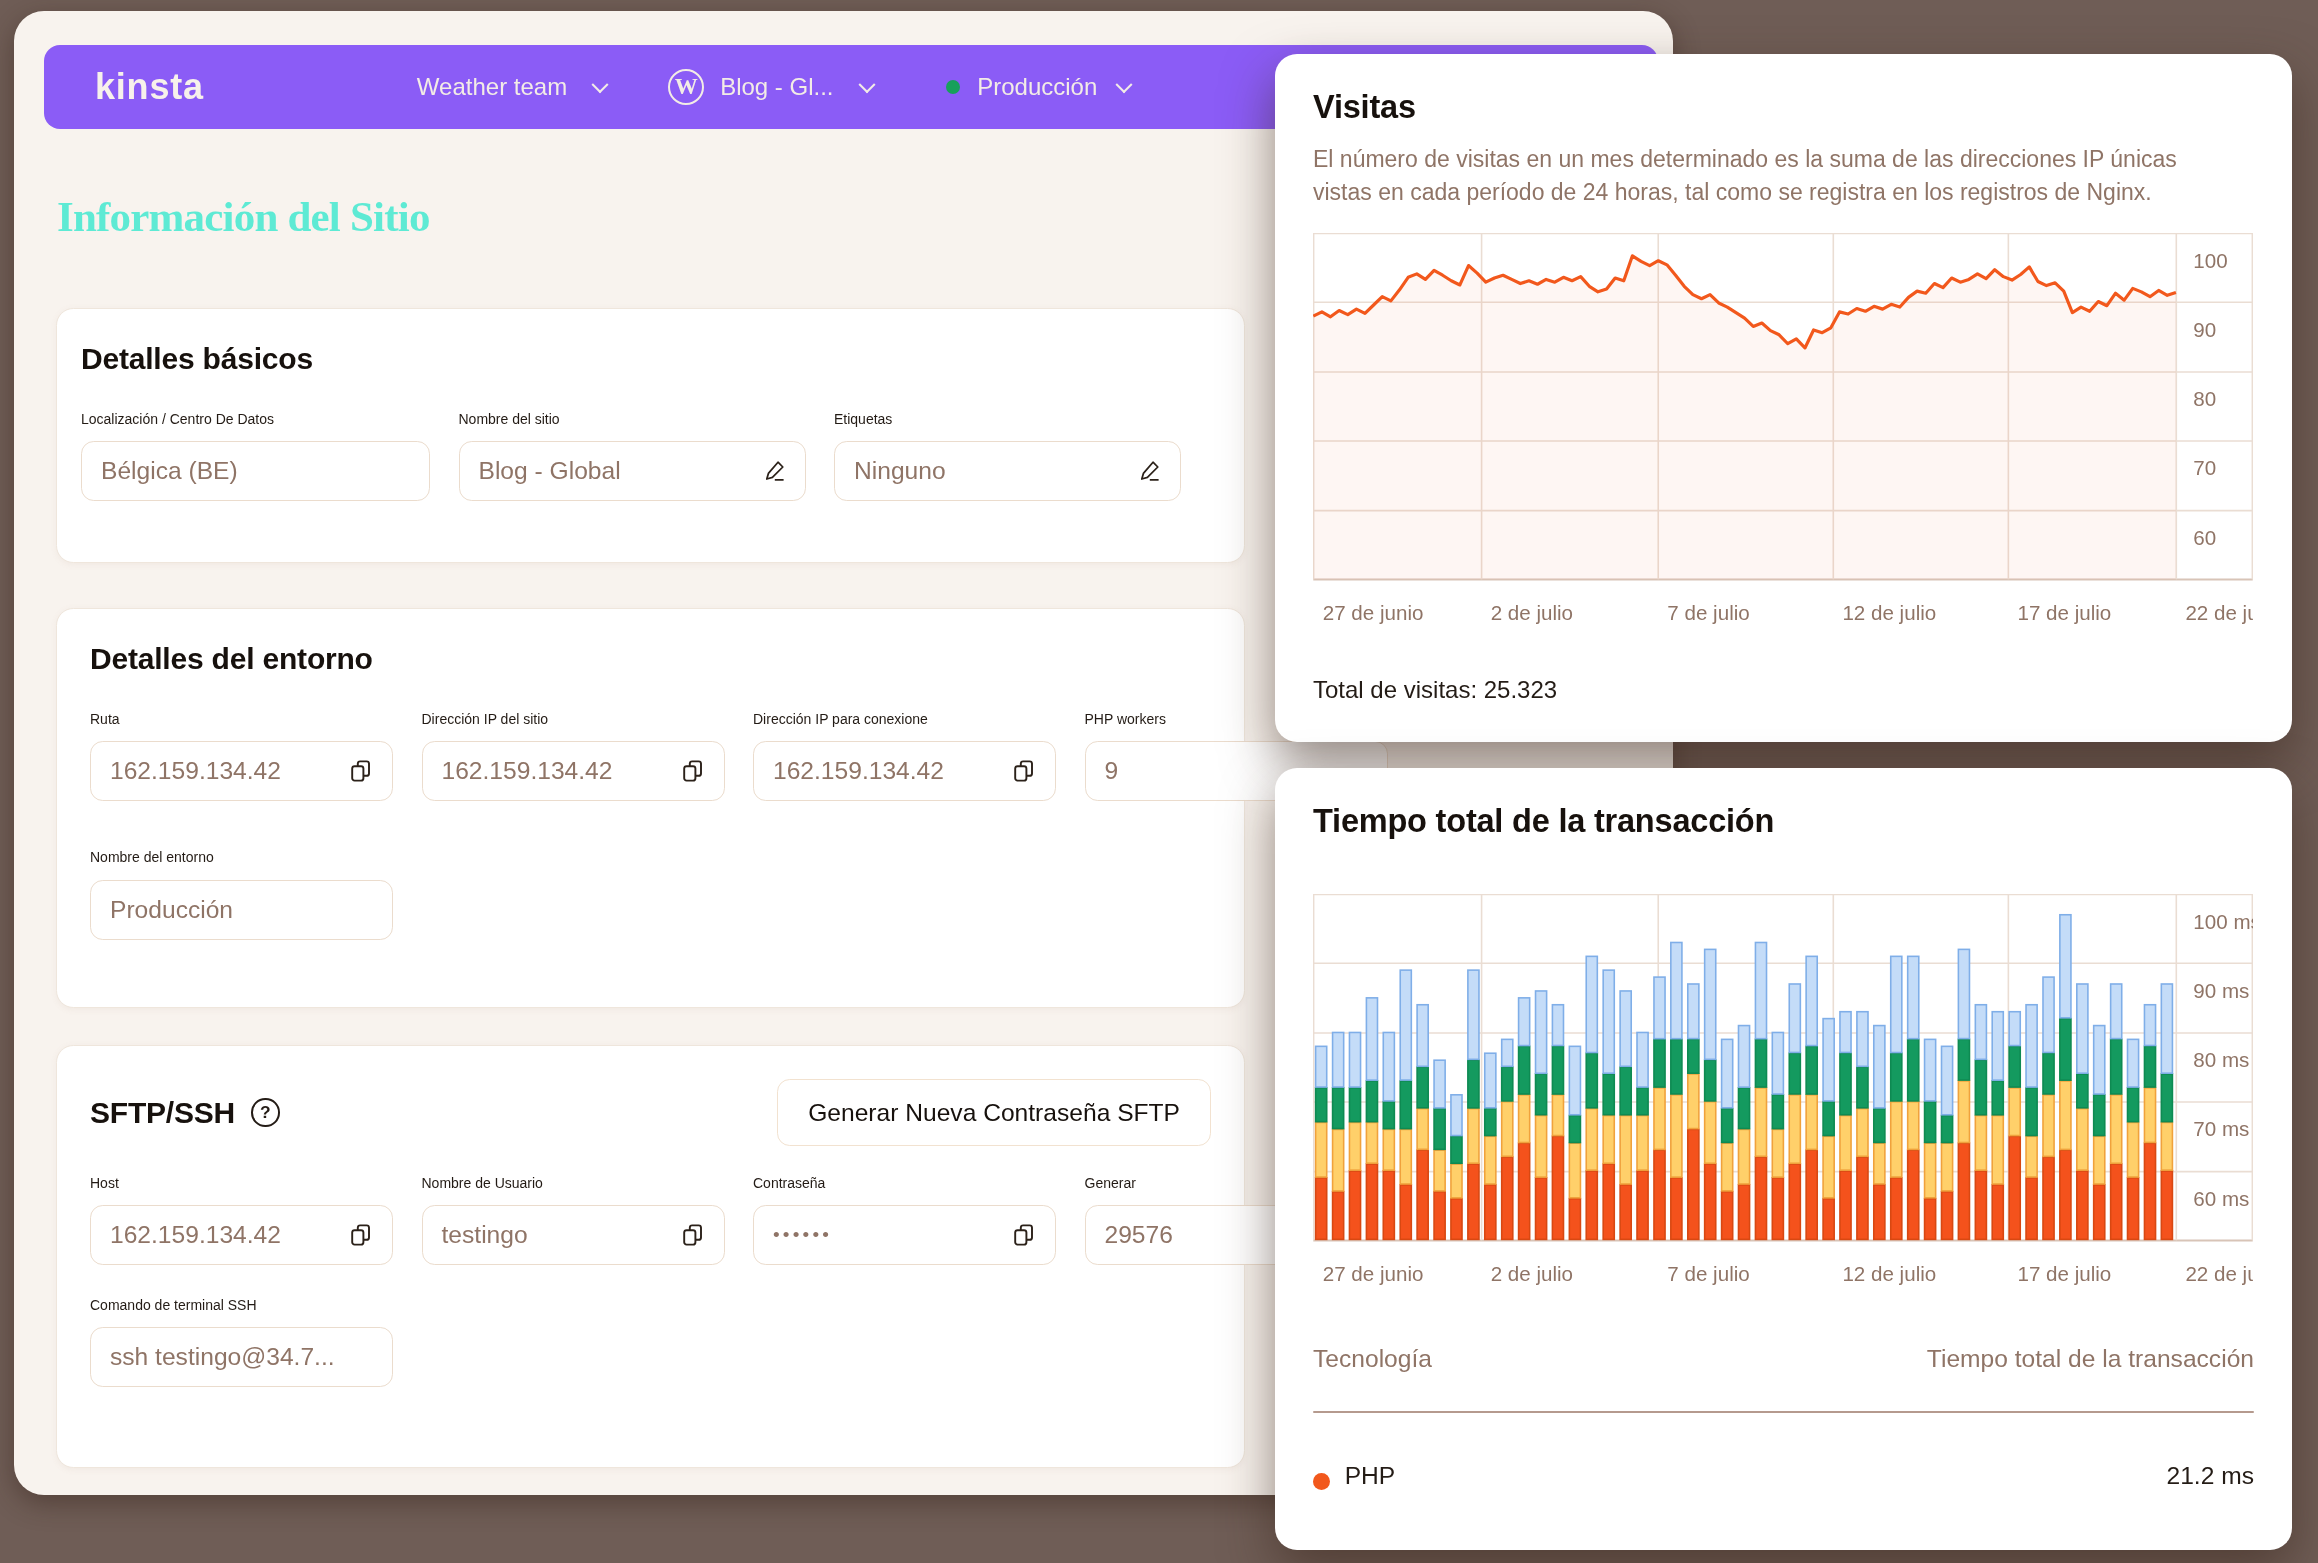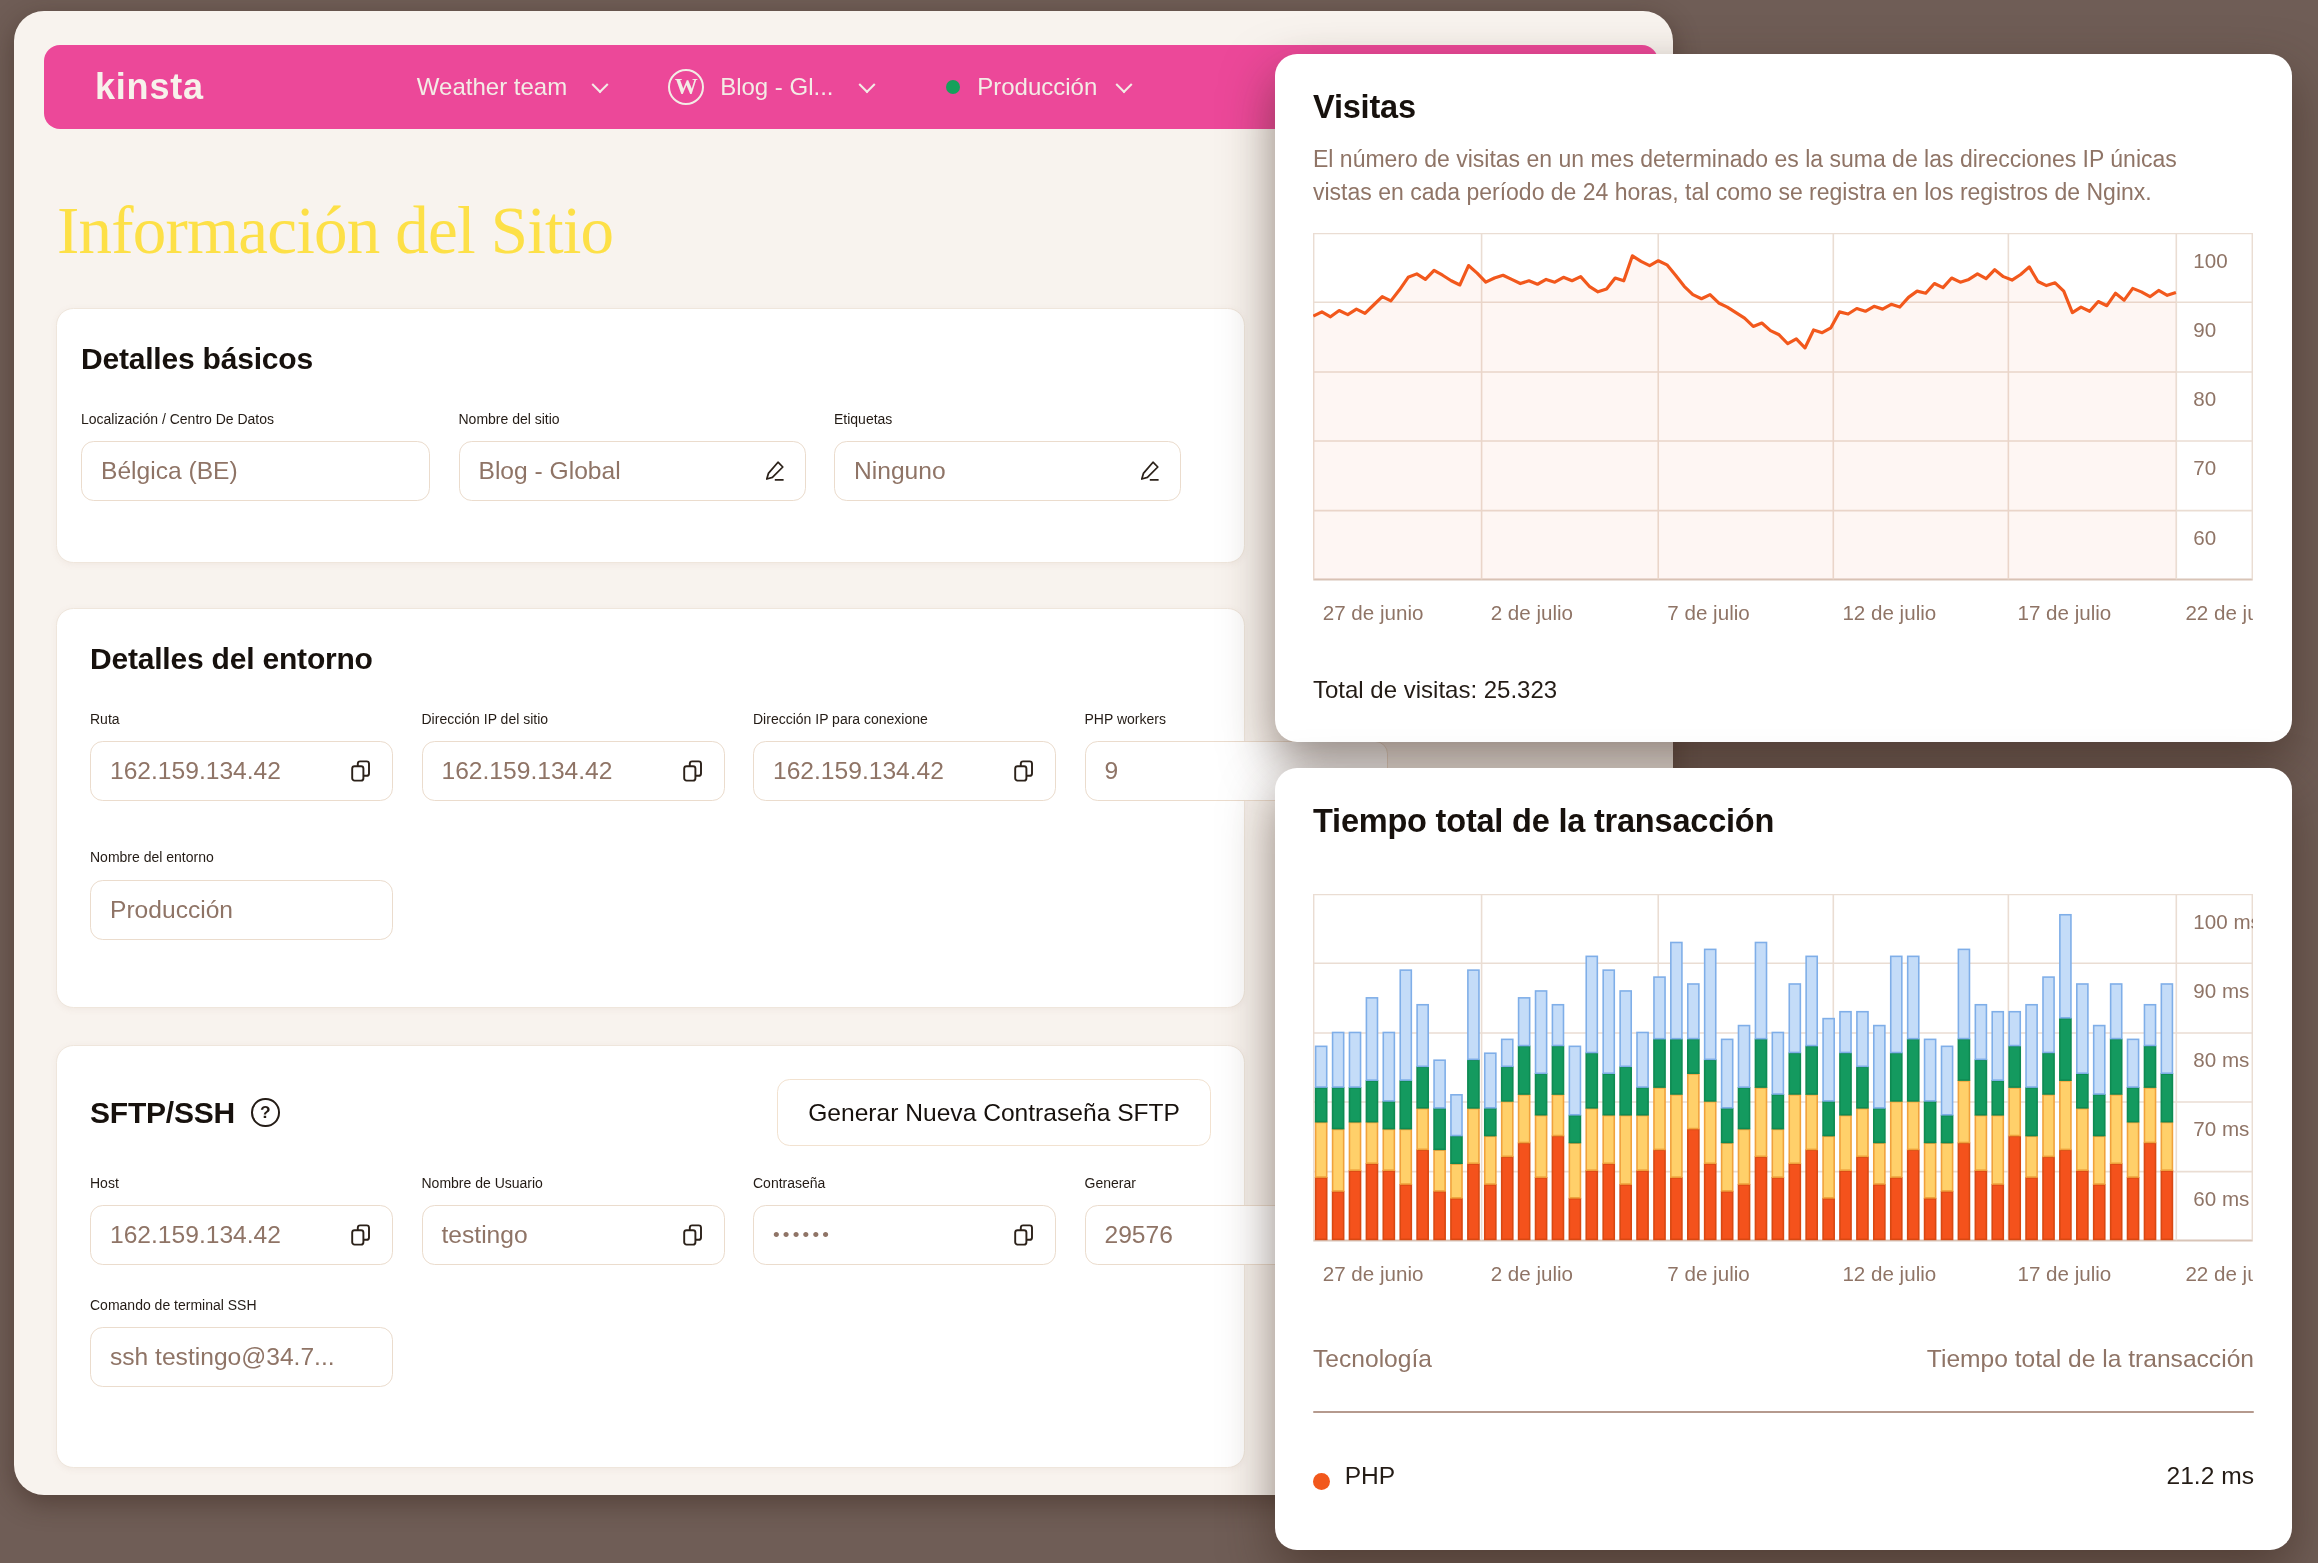--- a/index.html
+++ b/index.html
@@ -13,36 +13,36 @@
   
   .canvas {
     position:absolute; left:14.3px; top:11px; width:1659px; height:1484px;
     background:#F8F3EE; border-radius:30px;
     box-shadow:0 8px 27px rgba(50,30,22,.45);
     z-index:1;
   }
   
   .nav {
     position:absolute; left:44px; top:45px; width:1614px; height:84px;
-    background:#ec4899; border-radius:16px;
+    background:#8b5cf6; border-radius:16px;
     display:flex; align-items:center; color:#F3ECE6; z-index:2;
   }
   .logo { margin-left:51px; font-size:36px; font-weight:700; letter-spacing:0.8px; color:#F7F1EB; }
   .nav-item { display:flex; align-items:center; font-size:24px; color:#F3ECE6; cursor:pointer; }
   .chev { width:12px; height:12px; border-right:2.7px solid #F3ECE6; border-bottom:2.7px solid #F3ECE6;
           transform:rotate(45deg) translate(-1.6px,-1.6px); display:inline-block; margin-left:27px; }
   .wp-circle { width:36px; height:36px; border:2.4px solid #F3ECE6; border-radius:50%;
                display:flex; align-items:center; justify-content:center;
                font-family:"Liberation Serif", serif; font-size:23px; font-weight:700; }
   .env-dot { width:14.3px; height:14.3px; border-radius:50%; background:#17A05B; display:inline-block; }
   
   .page-title {
     position:absolute; left:57px; top:192px; z-index:2;
-    font-family:"Liberation Serif", serif; font-weight:400;
-    font-size:67px; color:#fde047; letter-spacing:-0.8px;
+    font-family:"Liberation Serif", serif; font-weight:700;
+    font-size:43px; color:#5eead4; letter-spacing:-0.8px;
   }
   
   .card {
     position:absolute; left:56px; width:1189px; background:#FFFFFF;
     border:1.6px solid #EFE6DC; border-radius:17.4px; z-index:2;
     padding:33px 33px; box-shadow:0 1.6px 6.3px rgba(150,120,100,.07);
   }
   .card-basicos { top:308px; height:255px;padding-left:24px; }
   .card-entorno { top:608px; height:400px; }
   .card-sftp    { top:1045px; height:423px; }

